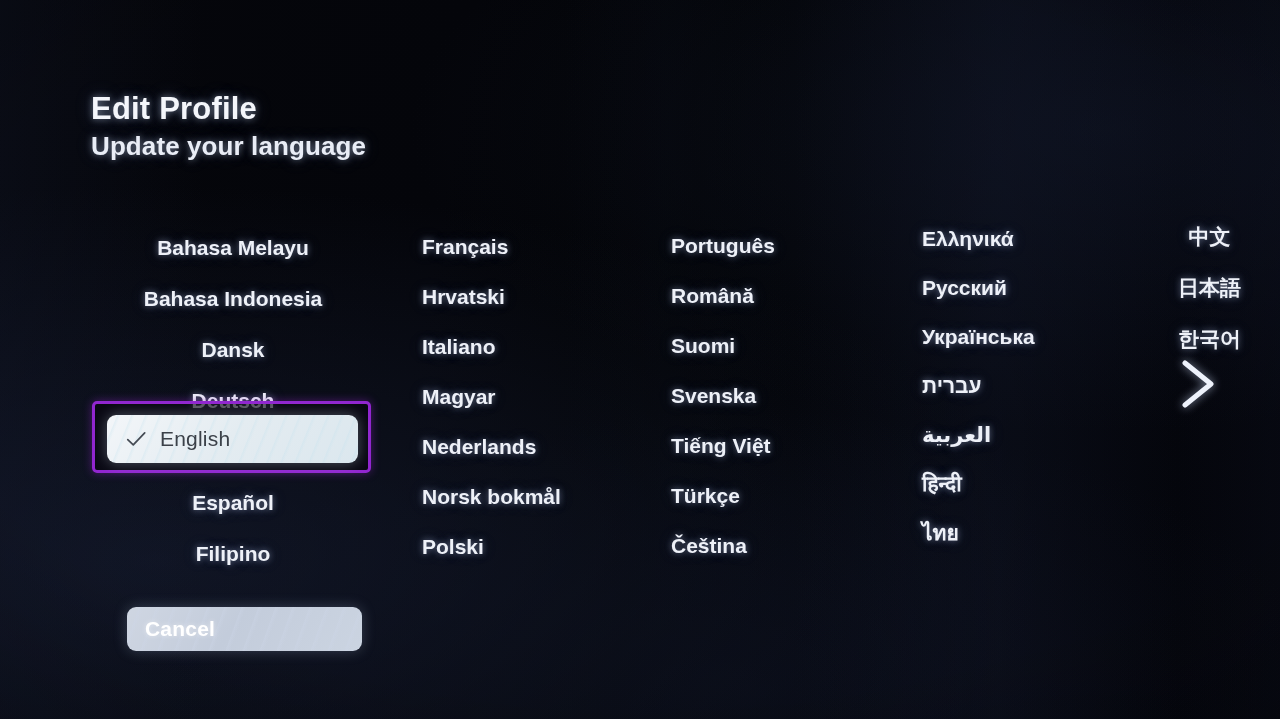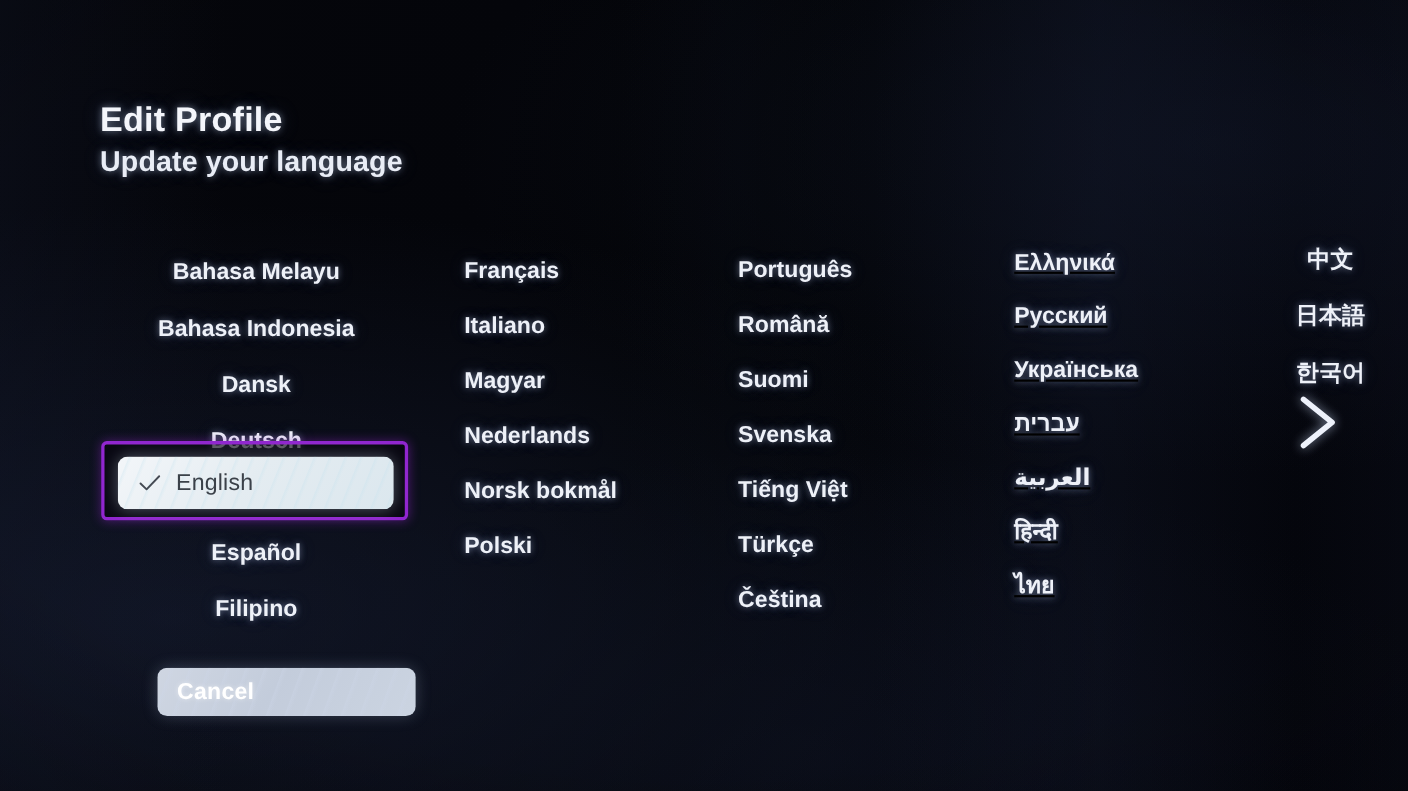--- a/index.html
+++ b/index.html
@@ -93,21 +93,21 @@
     line-height: 1;
   }
 
   
   #col-0 { left: 120px;  top: 222px; align-items: center; width: 226px; }
   #col-0 .lang-item { height: 51px; display: flex; align-items: center; }
   #col-1 { left: 422px;  top: 221px; align-items: flex-start; }
   #col-1 .lang-item { height: 50px; display: flex; align-items: center; }
   #col-2 { left: 671px;  top: 220px; align-items: flex-start; text-align: center; }
   #col-2 .lang-item { height: 50px; display: flex; align-items: center; }
-  #col-3 { left: 922px;  top: 214px; align-items: flex-start; text-decoration: underline; }
+  #col-3 { left: 922px;  top: 214px; align-items: flex-start; }
   #col-3 .lang-item { height: 49px; display: flex; align-items: center; }
   #col-4 { left: 1178px; top: 211px; align-items: center; }
   #col-4 .lang-item { height: 51px; display: flex; align-items: center; }
 
   
   .focus-ring {
     position: absolute;
     left: 92px;
     top: 401px;
     width: 279px;
@@ -157,21 +157,21 @@
     left: 1175px;
     top: 358px;
     width: 46px;
     height: 52px;
     filter: drop-shadow(0 0 5px rgba(200,215,245,0.65));
   }
 
   
   .cancel-btn {
     position: absolute;
-    left: 143px;
+    left: 127px;
     top: 607px;
     width: 235px;
     height: 44px;
     border: none;
     border-radius: 9px;
     background:
       repeating-linear-gradient(110deg,
         rgba(255,255,255,0.00) 0px,
         rgba(255,255,255,0.00) 11px,
         rgba(205,214,232,0.35) 12px,
@@ -207,20 +207,21 @@
       <div class="lang-item">Bahasa Indonesia</div>
       <div class="lang-item">Dansk</div>
       <div class="lang-item">Deutsch</div>
       <div class="lang-item" style="visibility:hidden">&nbsp;</div>
       <div class="lang-item">Español</div>
       <div class="lang-item">Filipino</div>
     </div>
 
     <div class="lang-col" id="col-1">
       <div class="lang-item">Français</div>
+      <div class="lang-item">Hrvatski</div>
       <div class="lang-item">Italiano</div>
       <div class="lang-item">Magyar</div>
       <div class="lang-item">Nederlands</div>
       <div class="lang-item">Norsk bokmål</div>
       <div class="lang-item">Polski</div>
     </div>
 
     <div class="lang-col" id="col-2">
       <div class="lang-item">Português</div>
       <div class="lang-item">Română</div>

